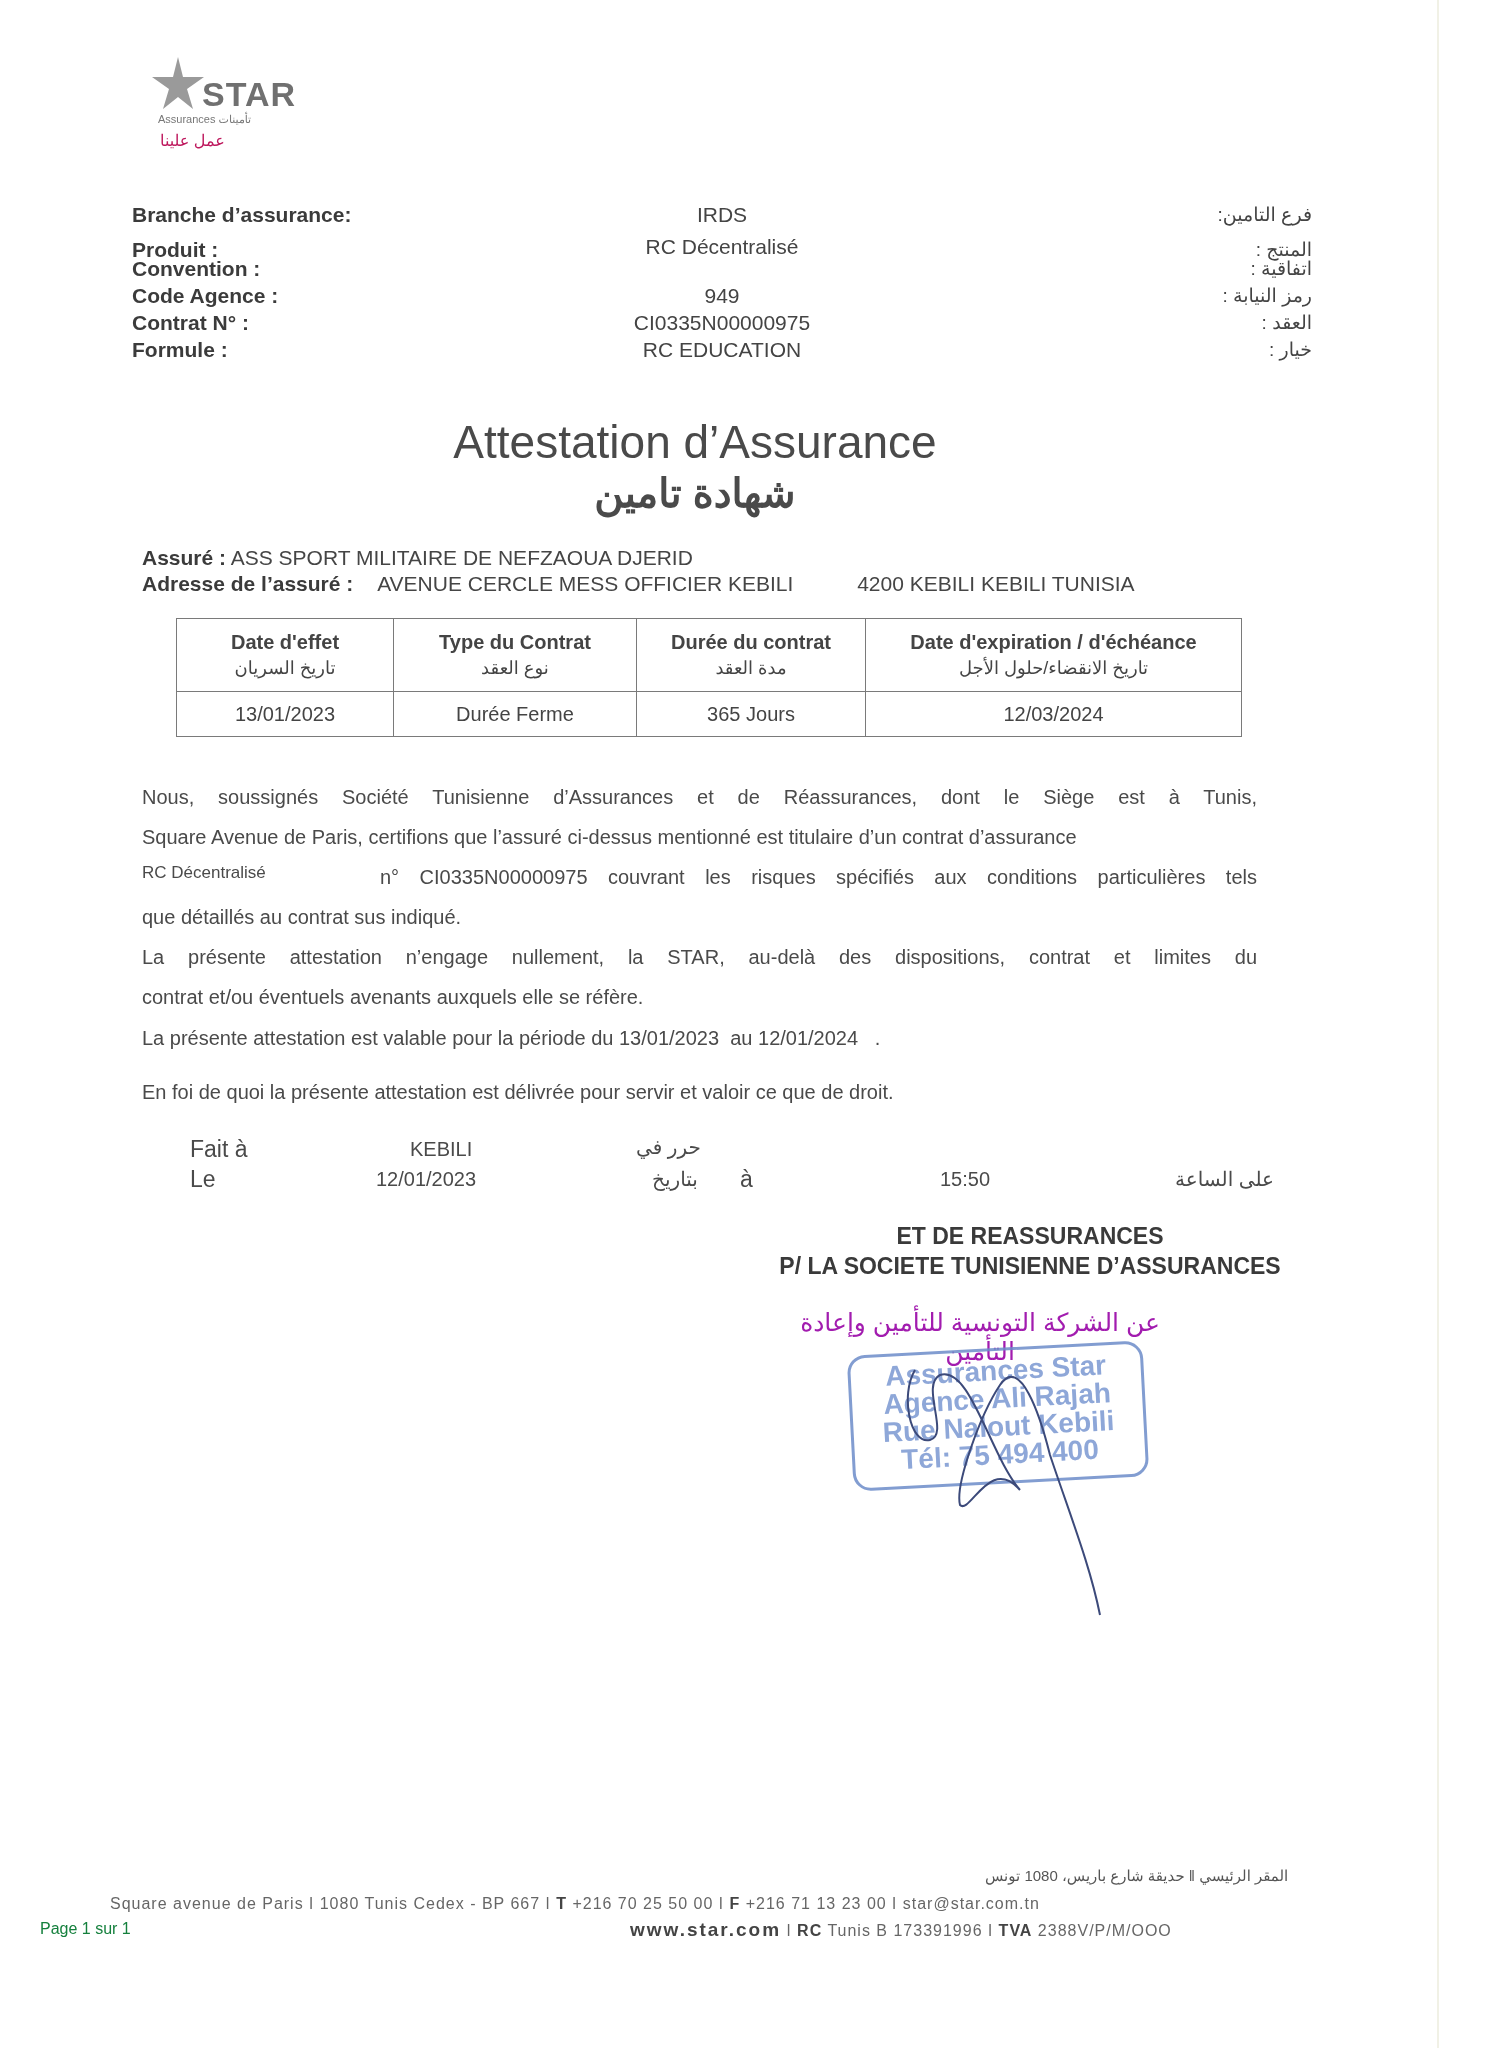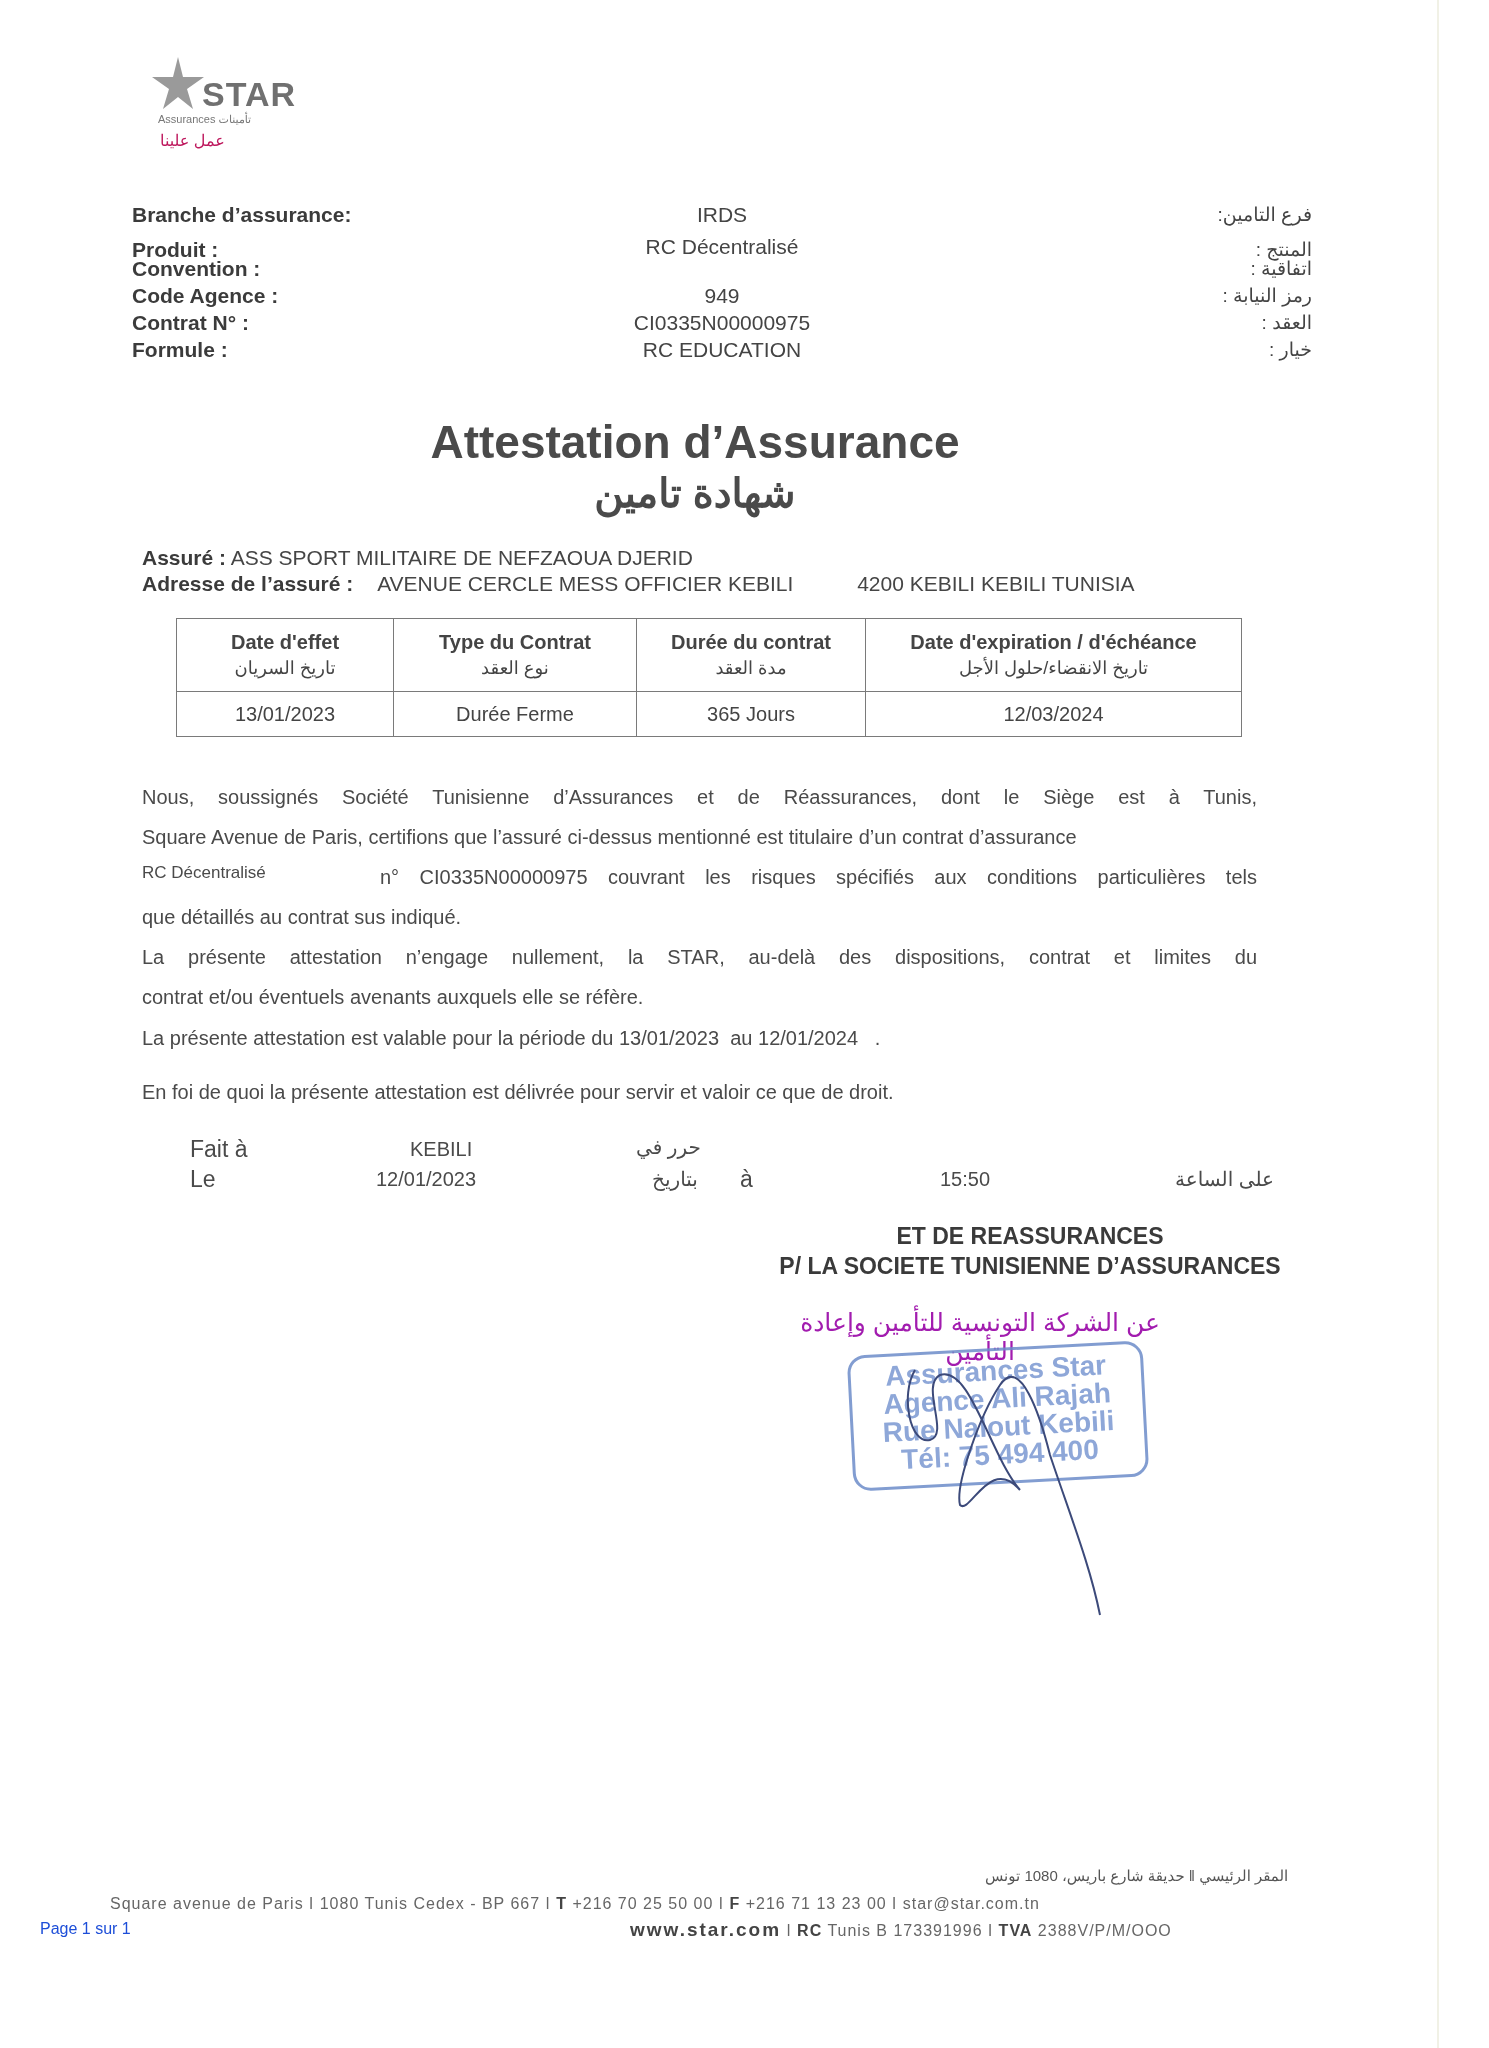--- a/index.html
+++ b/index.html
@@ -16,21 +16,21 @@
     .logo .brand { position: absolute; left: 52px; top: 20px; font-size: 34px; font-weight: bold; color: #707070; letter-spacing: 1px; }
     .logo .sub { position: absolute; left: 8px; top: 58px; font-size: 11px; color: #777; white-space: nowrap; }
     .logo .sub-ar { position: absolute; left: 10px; top: 76px; font-size: 16px; color: #be185d; letter-spacing: 2px; }
 
     
     .field-row { position: absolute; left: 132px; width: 1180px; height: 27px; font-size: 21px; }
     .field-row .lbl { position: absolute; left: 0; font-weight: bold; color: #3b3b3b; }
     .field-row .val { position: absolute; left: 590px; width: 380px; margin-left: -190px; text-align: center; color: #444; }
     .field-row .ar { position: absolute; right: 0; direction: rtl; color: #444; font-size: 19px; }
 
-    .title { position: absolute; left: 0; width: 1390px; top: 415px; text-align: center; font-size: 46px; font-weight: bold; color: #4a4a4a; }
+    .title { position: absolute; left: 0; width: 1390px; top: 415px; text-align: center; font-size: 46px; font-weight: normal; color: #4a4a4a; }
     .title-ar { position: absolute; left: 0; width: 1390px; top: 470px; text-align: center; font-size: 40px; font-weight: bold; color: #4a4a4a; direction: rtl; }
 
     .insured { position: absolute; left: 142px; font-size: 21px; color: #454545; white-space: nowrap; }
     .insured b { color: #3b3b3b; }
 
     
     table.contract { position: absolute; left: 176px; top: 618px; width: 1066px; border-collapse: collapse; font-size: 20px; color: #444; }
     table.contract th, table.contract td { border: 1.5px solid #7a7a7a; text-align: center; }
     table.contract th { height: 70px; font-weight: bold; vertical-align: middle; line-height: 1.35; }
     table.contract th .ar { display: block; font-weight: normal; direction: rtl; font-size: 18px; }
@@ -51,21 +51,21 @@
       border: 3px solid #6d8cc9; border-radius: 18px; color: #7b98d2; font-size: 28px; line-height: 28px; text-align: center; font-weight: bold; opacity: 0.85; }
     .stamp div { white-space: nowrap; }
     .signature { position: absolute; left: 900px; top: 1355px; width: 250px; height: 270px; }
 
     
     .footer-ar { position: absolute; left: 985px; top: 1867px; font-size: 15px; color: #555; direction: rtl; white-space: nowrap; }
     .footer1 { position: absolute; left: 110px; top: 1895px; font-size: 16px; color: #666; letter-spacing: 1px; white-space: nowrap; }
     .footer2 { position: absolute; left: 630px; top: 1919px; font-size: 16px; color: #666; letter-spacing: 1px; white-space: nowrap; }
     .footer2 .web { font-size: 19px; font-weight: bold; color: #444; letter-spacing: 2px; }
     .footer1 b, .footer2 b { color: #444; }
-    .page-no { position: absolute; left: 40px; top: 1920px; font-size: 16px; color: #1d4ed8; }
+    .page-no { position: absolute; left: 40px; top: 1920px; font-size: 16px; color: #15803d; }
   </style>
 </head>
 <body>
 
 <div class="edge-line"></div>
 
 <div class="logo">
   <svg class="star-shape" viewBox="0 0 56 56">
     <polygon points="28,2 33,22 54,22 37,34 43,54 28,42 13,54 19,34 2,22 23,22" fill="#9a9a9a"></polygon>
   </svg>

